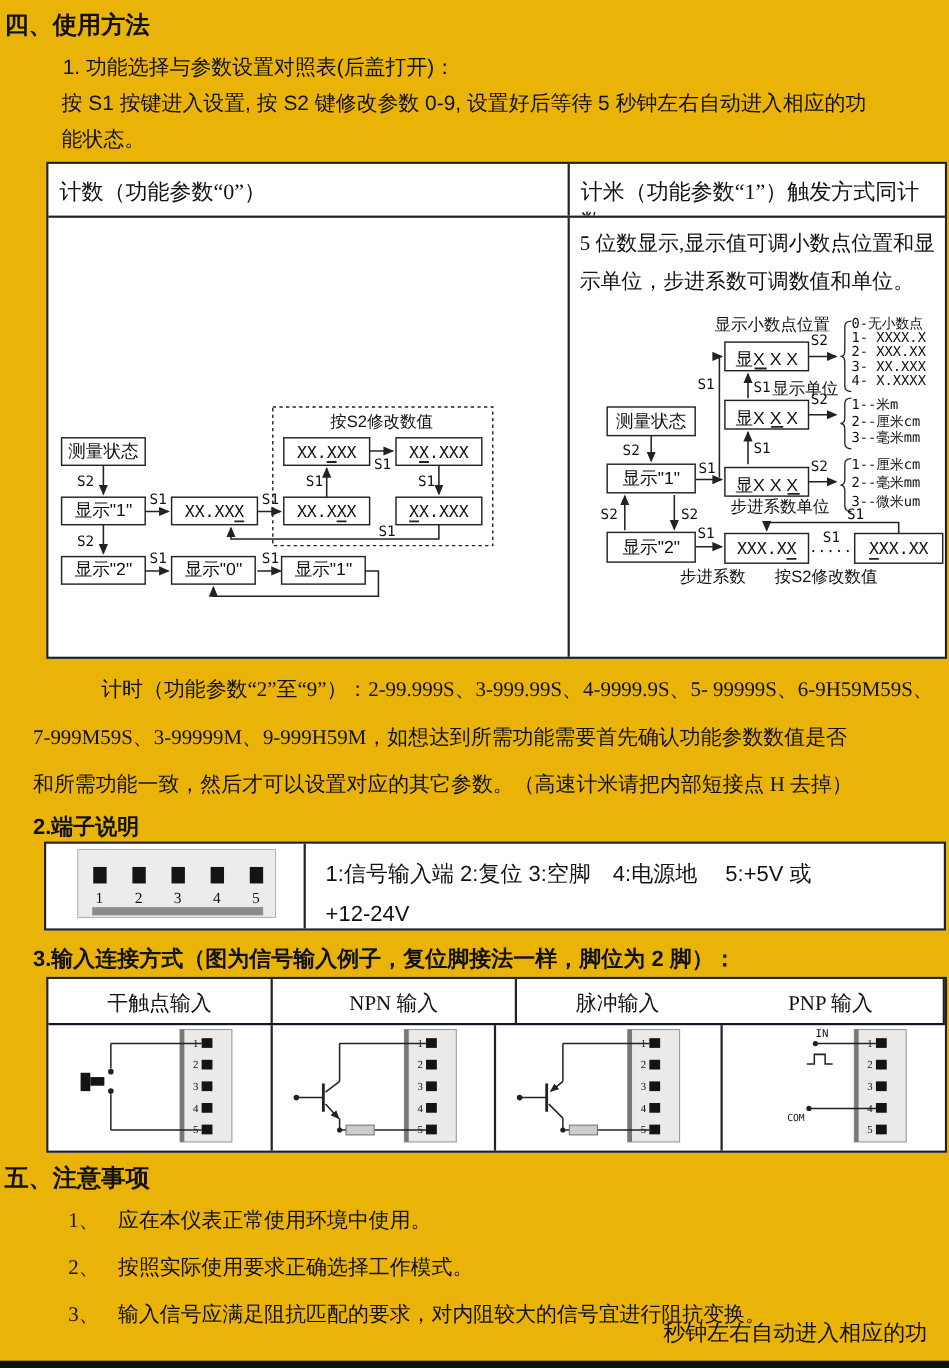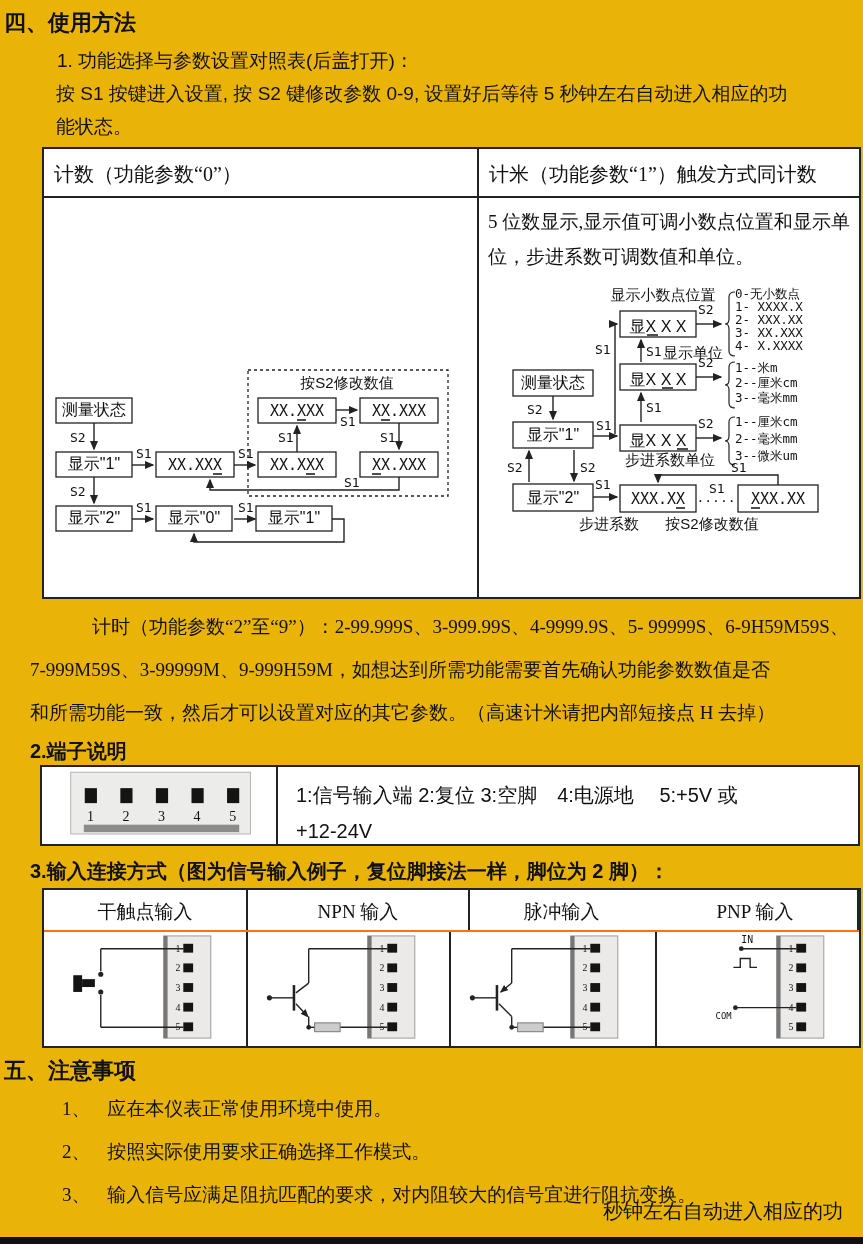--- a/index.html
+++ b/index.html
@@ -8,21 +8,21 @@
   .abs{position:absolute;}
   .h-main{font-family:"Liberation Sans","DejaVu Sans",sans-serif;font-weight:bold;font-size:22px;}
   .h-sub{font-family:"Liberation Sans","DejaVu Sans",sans-serif;font-weight:bold;font-size:20px;}
   .body-sans{font-family:"Liberation Sans","DejaVu Sans",sans-serif;font-size:19px;}
   .body-serif{font-size:19px;}
   .tbl{border:2px solid #222;box-sizing:border-box;background:#fff;}
   .row{display:flex;box-sizing:border-box;}
   .cell{box-sizing:border-box;overflow:hidden;}
   .tbl1-hdr{height:49px;border-bottom:2px solid #222;}
   .tbl1-hdr .cell{font-size:20px;padding:12px 8px 0 10px;}
-  .tbl1 .c-left{width:435px;border-right:2px solid #222;}
+  .tbl1 .c-left{width:474px;border-right:2px solid #222;}
   .tbl1 .c-right{flex:1;}
   .cellp{margin:0;padding:6px 9px 0 9px;font-size:19px;line-height:35px;text-align:justify;}
   .t3h .cell{font-size:19px;text-align:center;padding-top:9px;}
   svg text{fill:#111;}
   .diag-label{font-family:"Liberation Sans","DejaVu Sans",sans-serif;}
   .mono{font-family:"DejaVu Sans Mono",monospace;}
   .footer-co{font-size:20px;}
   .bottom-bar{background:#101010;}
 </style>
 </head>
@@ -238,21 +238,21 @@
       </div>
       <div class="cell body-sans" style="flex:1;padding:10px 0 0 18px;line-height:36px;font-size:20px">
         <div>1:信号输入端 2:复位 3:空脚　4:电源地　 5:+5V 或</div>
         <div>+12-24V</div>
       </div>
     </div>
   </div>
 
   <div class="abs h-sub" style="left:30px;top:858px">3.输入连接方式（图为信号输入例子，复位脚接法一样，脚位为 2 脚）：</div>
   <div class="abs tbl" style="left:42px;top:888px;width:819px;height:160px">
-    <div class="row t3h" style="height:42px;border-bottom:2px solid #f97316">
+    <div class="row t3h" style="height:42px;border-bottom:2px solid #0f172a">
       <div class="cell" style="width:204px;border-right:2px solid #222">干触点输入</div>
       <div class="cell" style="width:222px;border-right:2px solid #222">NPN 输入</div>
       <div class="cell" style="flex:1">脉冲输入</div>
       <div class="cell" style="width:206px;border-right:2px solid #222">PNP 输入</div>
     </div>
     <div class="row" style="height:114px">
 
       <div class="cell" style="width:204px;border-right:2px solid #222">
         <svg width="200" height="112" viewBox="0 0 200 114">
           <rect x="120" y="4" width="48" height="104" fill="#eceae8" stroke="#999"></rect>

